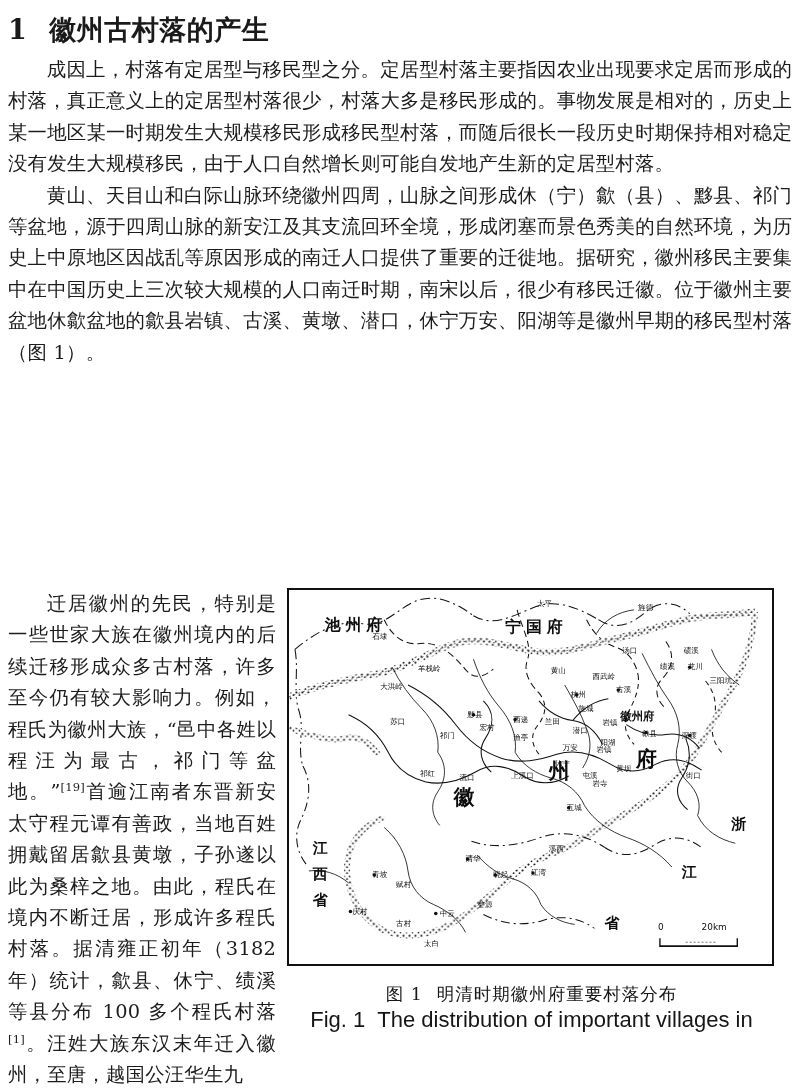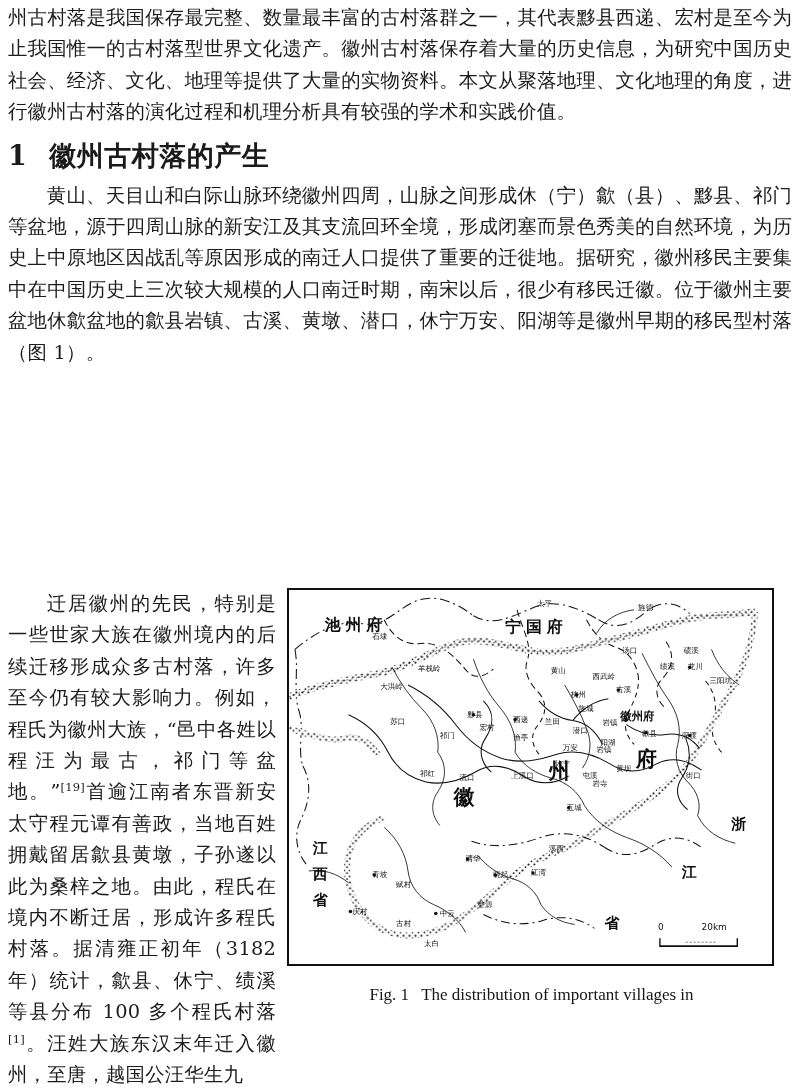--- a/index.html
+++ b/index.html
@@ -81,23 +81,23 @@
   .fig-caption {
     margin-top: 16px;
     text-align: center;
     font-size: 17.5px;
     line-height: 25px;
     color: #161616;
   }
   .fig-caption .cn { letter-spacing: 1px; }
   .fig-caption .cn .lbl { margin-right: 14px; }
   .fig-caption .en {
-    font-size: 17px;
+    font-size: 22px;
     line-height: 25px;
-    font-family: Liberation Serif, serif;
+    font-family: Liberation Sans, sans-serif;
   }
   .fig-caption .en .lbl { margin-right: 12px; }
 
   
   .left-col {
     position: absolute;
     left: 8px;
     top: 588px;
     width: 268px;
   }
@@ -112,26 +112,26 @@
     fill: #0d0d0d;
   }
 </style>
 </head>
 <body>
 
 <div class="page">
 
   <div class="col-wrap">
 
-    <p class="body">州古村落是我国保存最完整、数量最丰富的古村落群之一，其代表黟县西递、宏村是至今为止我国惟一的古村落型世界文化遗产。徽州古村落保存着大量的历史信息，为研究中国历史社会、经济、文化、地理等提供了大量的实物资料。本文从聚落地理、文化地理的角度，进行徽州古村落的演化过程和机理分析具有较强的学术和实践价值。</p>
 
     <h2 class="section">
       <span class="num">1</span><span>徽州古村落的产生</span>
     </h2>
 
+    <p class="body indent">成因上，村落有定居型与移民型之分。定居型村落主要指因农业出现要求定居而形成的村落，真正意义上的定居型村落很少，村落大多是移民形成的。事物发展是相对的，历史上某一地区某一时期发生大规模移民形成移民型村落，而随后很长一段历史时期保持相对稳定没有发生大规模移民，由于人口自然增长则可能自发地产生新的定居型村落。</p>
 
 
     <p class="body indent">黄山、天目山和白际山脉环绕徽州四周，山脉之间形成休（宁）歙（县）、黟县、祁门等盆地，源于四周山脉的新安江及其支流回环全境，形成闭塞而景色秀美的自然环境，为历史上中原地区因战乱等原因形成的南迁人口提供了重要的迁徙地。据研究，徽州移民主要集中在中国历史上三次较大规模的人口南迁时期，南宋以后，很少有移民迁徽。位于徽州主要盆地休歙盆地的歙县岩镇、古溪、黄墩、潜口，休宁万安、阳湖等是徽州早期的移民型村落（图 1）。</p>
   </div>
 
   <div class="left-col">
     <p class="body indent"><span>迁居徽州的先民，特别是一些世家大族在徽州境内的后续迁移形成众多古村落，许多至今仍有较大影响力。例如，程氏为徽州大族，“邑中各姓以程汪为最古，祁门等盆地。”</span><sup class="ref">[19]</sup><span>首逾江南者东晋新安太守程元谭有善政，当地百姓拥戴留居歙县黄墩，子孙遂以此为桑梓之地。由此，程氏在境内不断迁居，形成许多程氏村落。据清雍正初年（3182 年）统计，歙县、休宁、绩溪等县分布 100 多个程氏村落</span><sup class="ref">[1]</sup><span>。汪姓大族东汉末年迁入徽州，至唐，越国公汪华生九</span></p>
   </div>
 
   <div class="figure-float">
@@ -309,19 +309,22 @@
           <text class="map-label" x="372" y="344" font-size="9">0</text>
           <text class="map-label" x="416" y="344" font-size="9">20km</text>
           <path d="M374 352 L 374 360 L 452 360 L 452 352" fill="none" stroke="#111" stroke-width="1.4"></path>
           <path d="M374 360 L 452 360" stroke="#111" stroke-width="1.4"></path>
           <path d="M400 356 L 430 356" stroke="#111" stroke-width="0.6" stroke-dasharray="2 2"></path>
         </g>
       </svg>
     </div>
 
     <div class="fig-caption">
+      <div class="cn">
+        <span class="lbl">图 1</span><span>明清时期徽州府重要村落分布</span>
+      </div>
       <div class="en">
         <span class="lbl">Fig. 1</span><span>The distribution of important villages in</span>
       </div>
     </div>
   </div>
 
 </div>
 
 </body></html>

